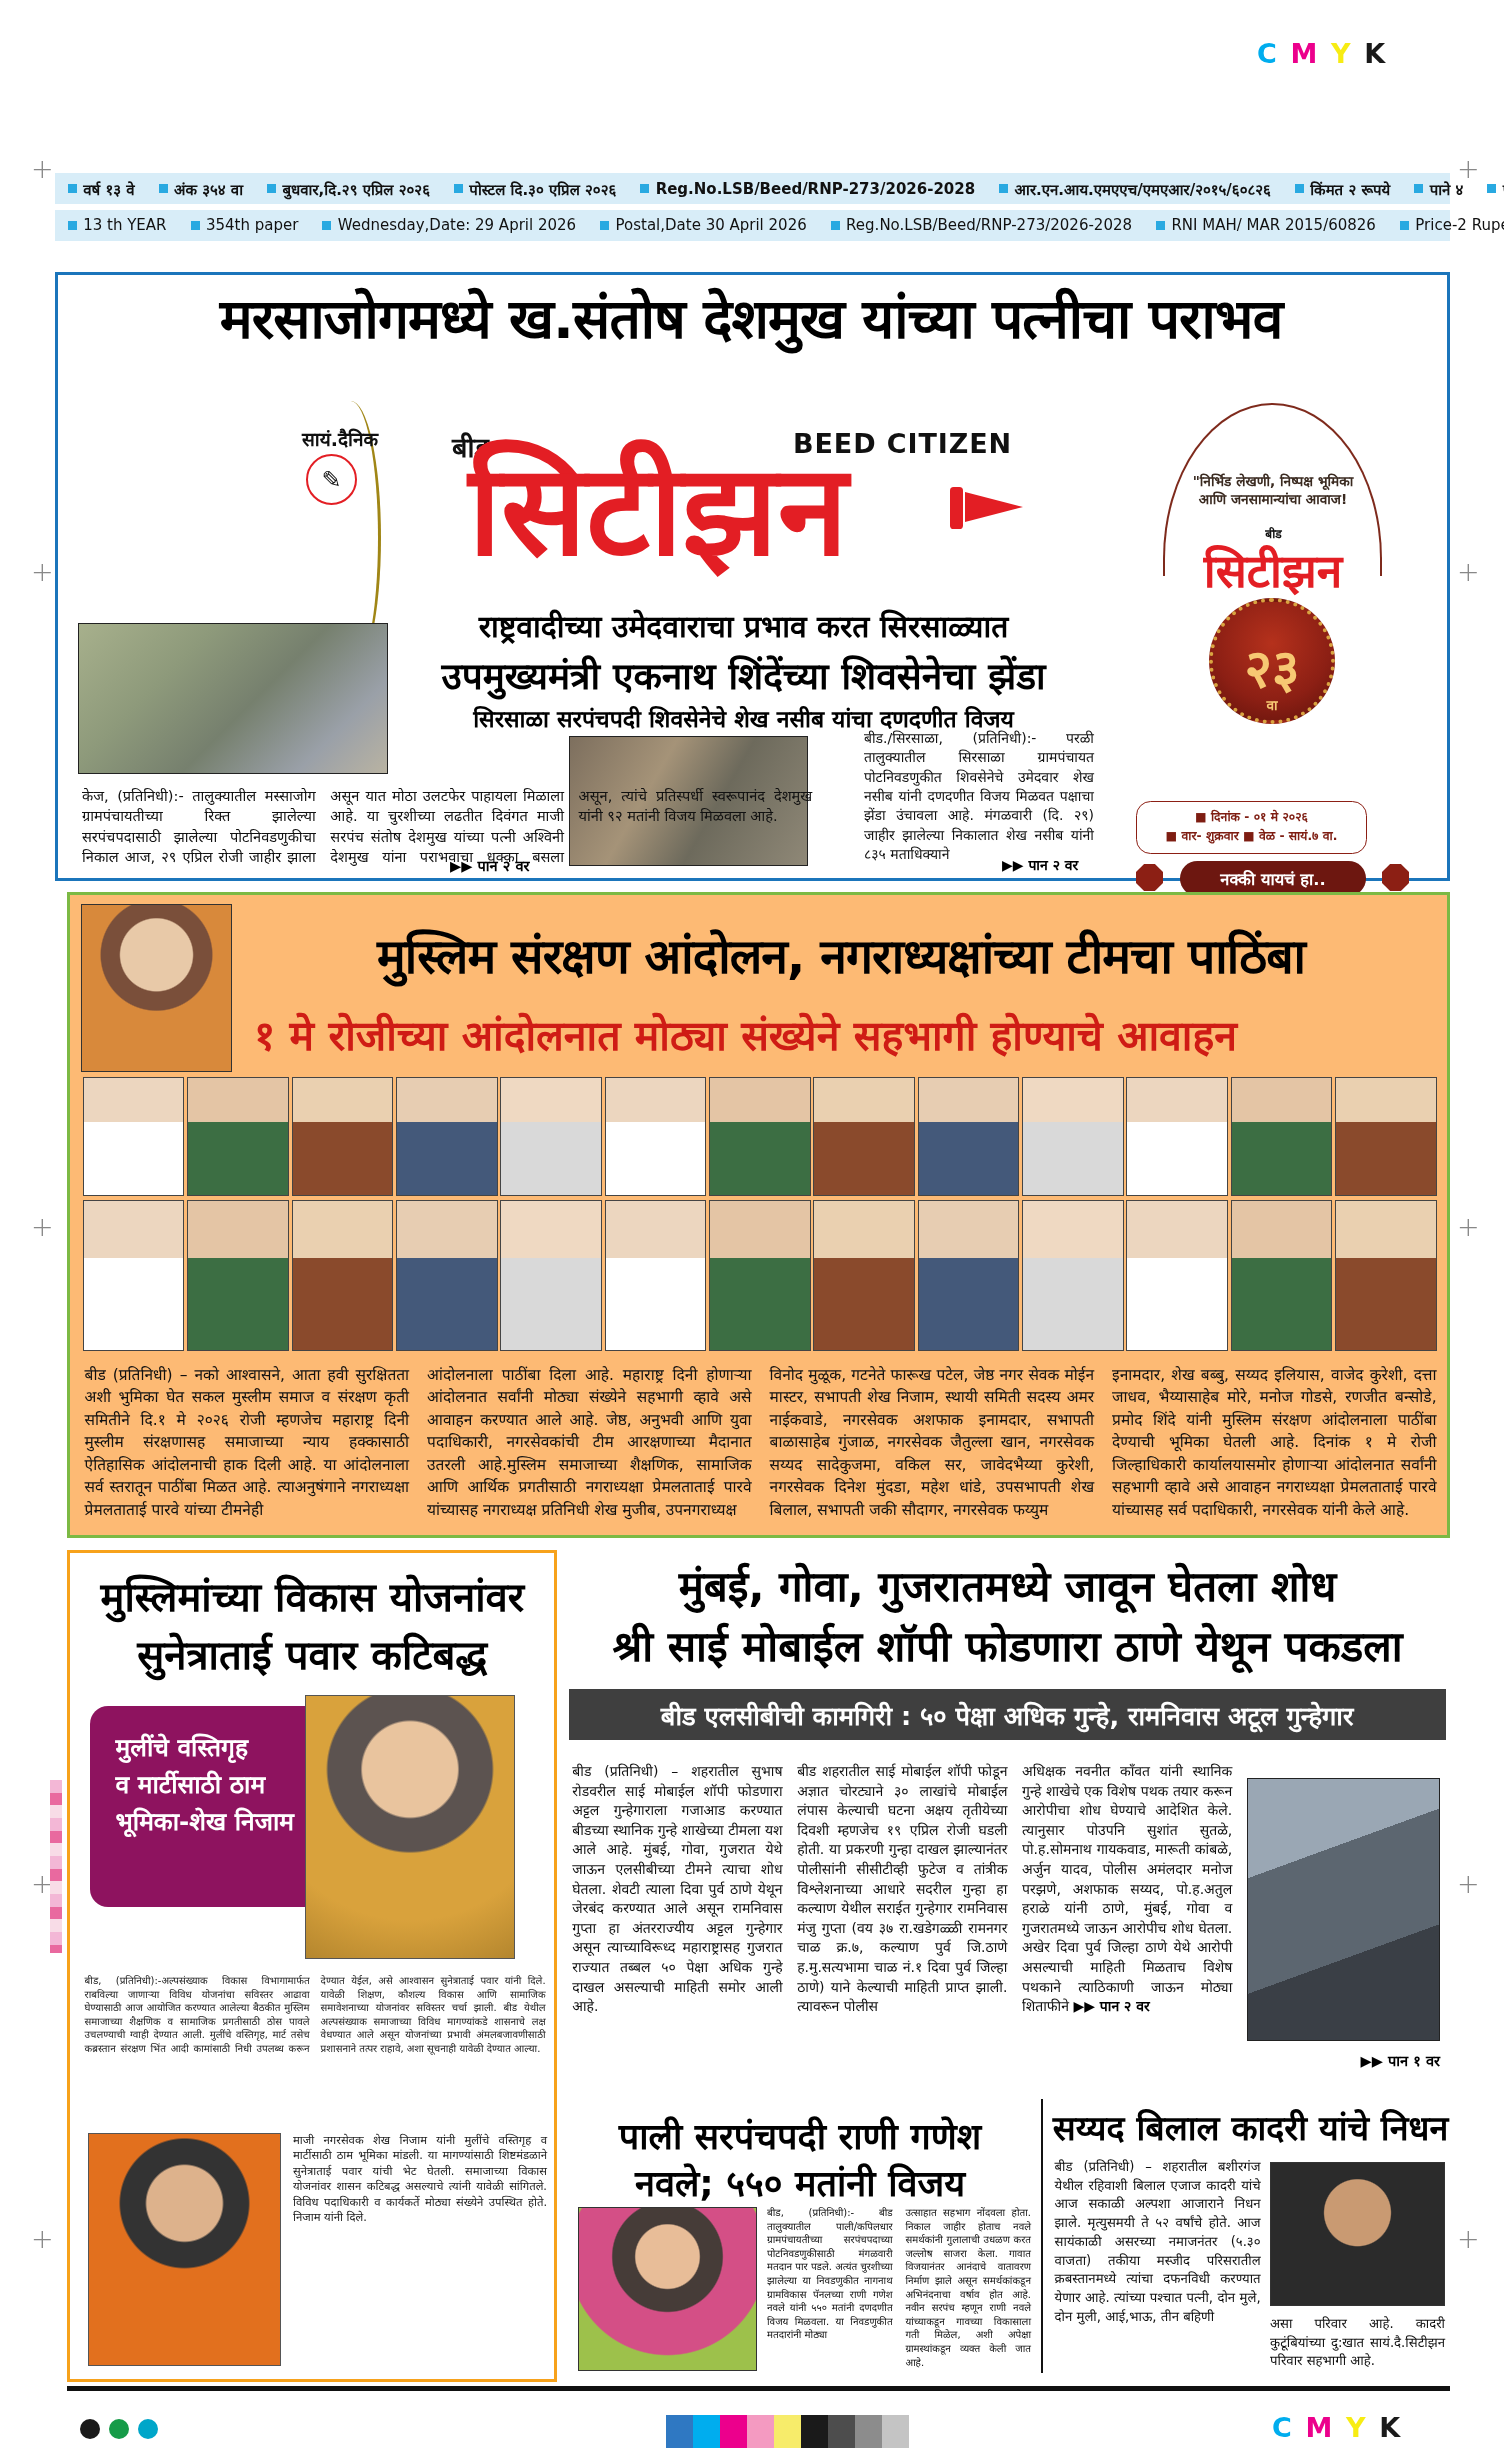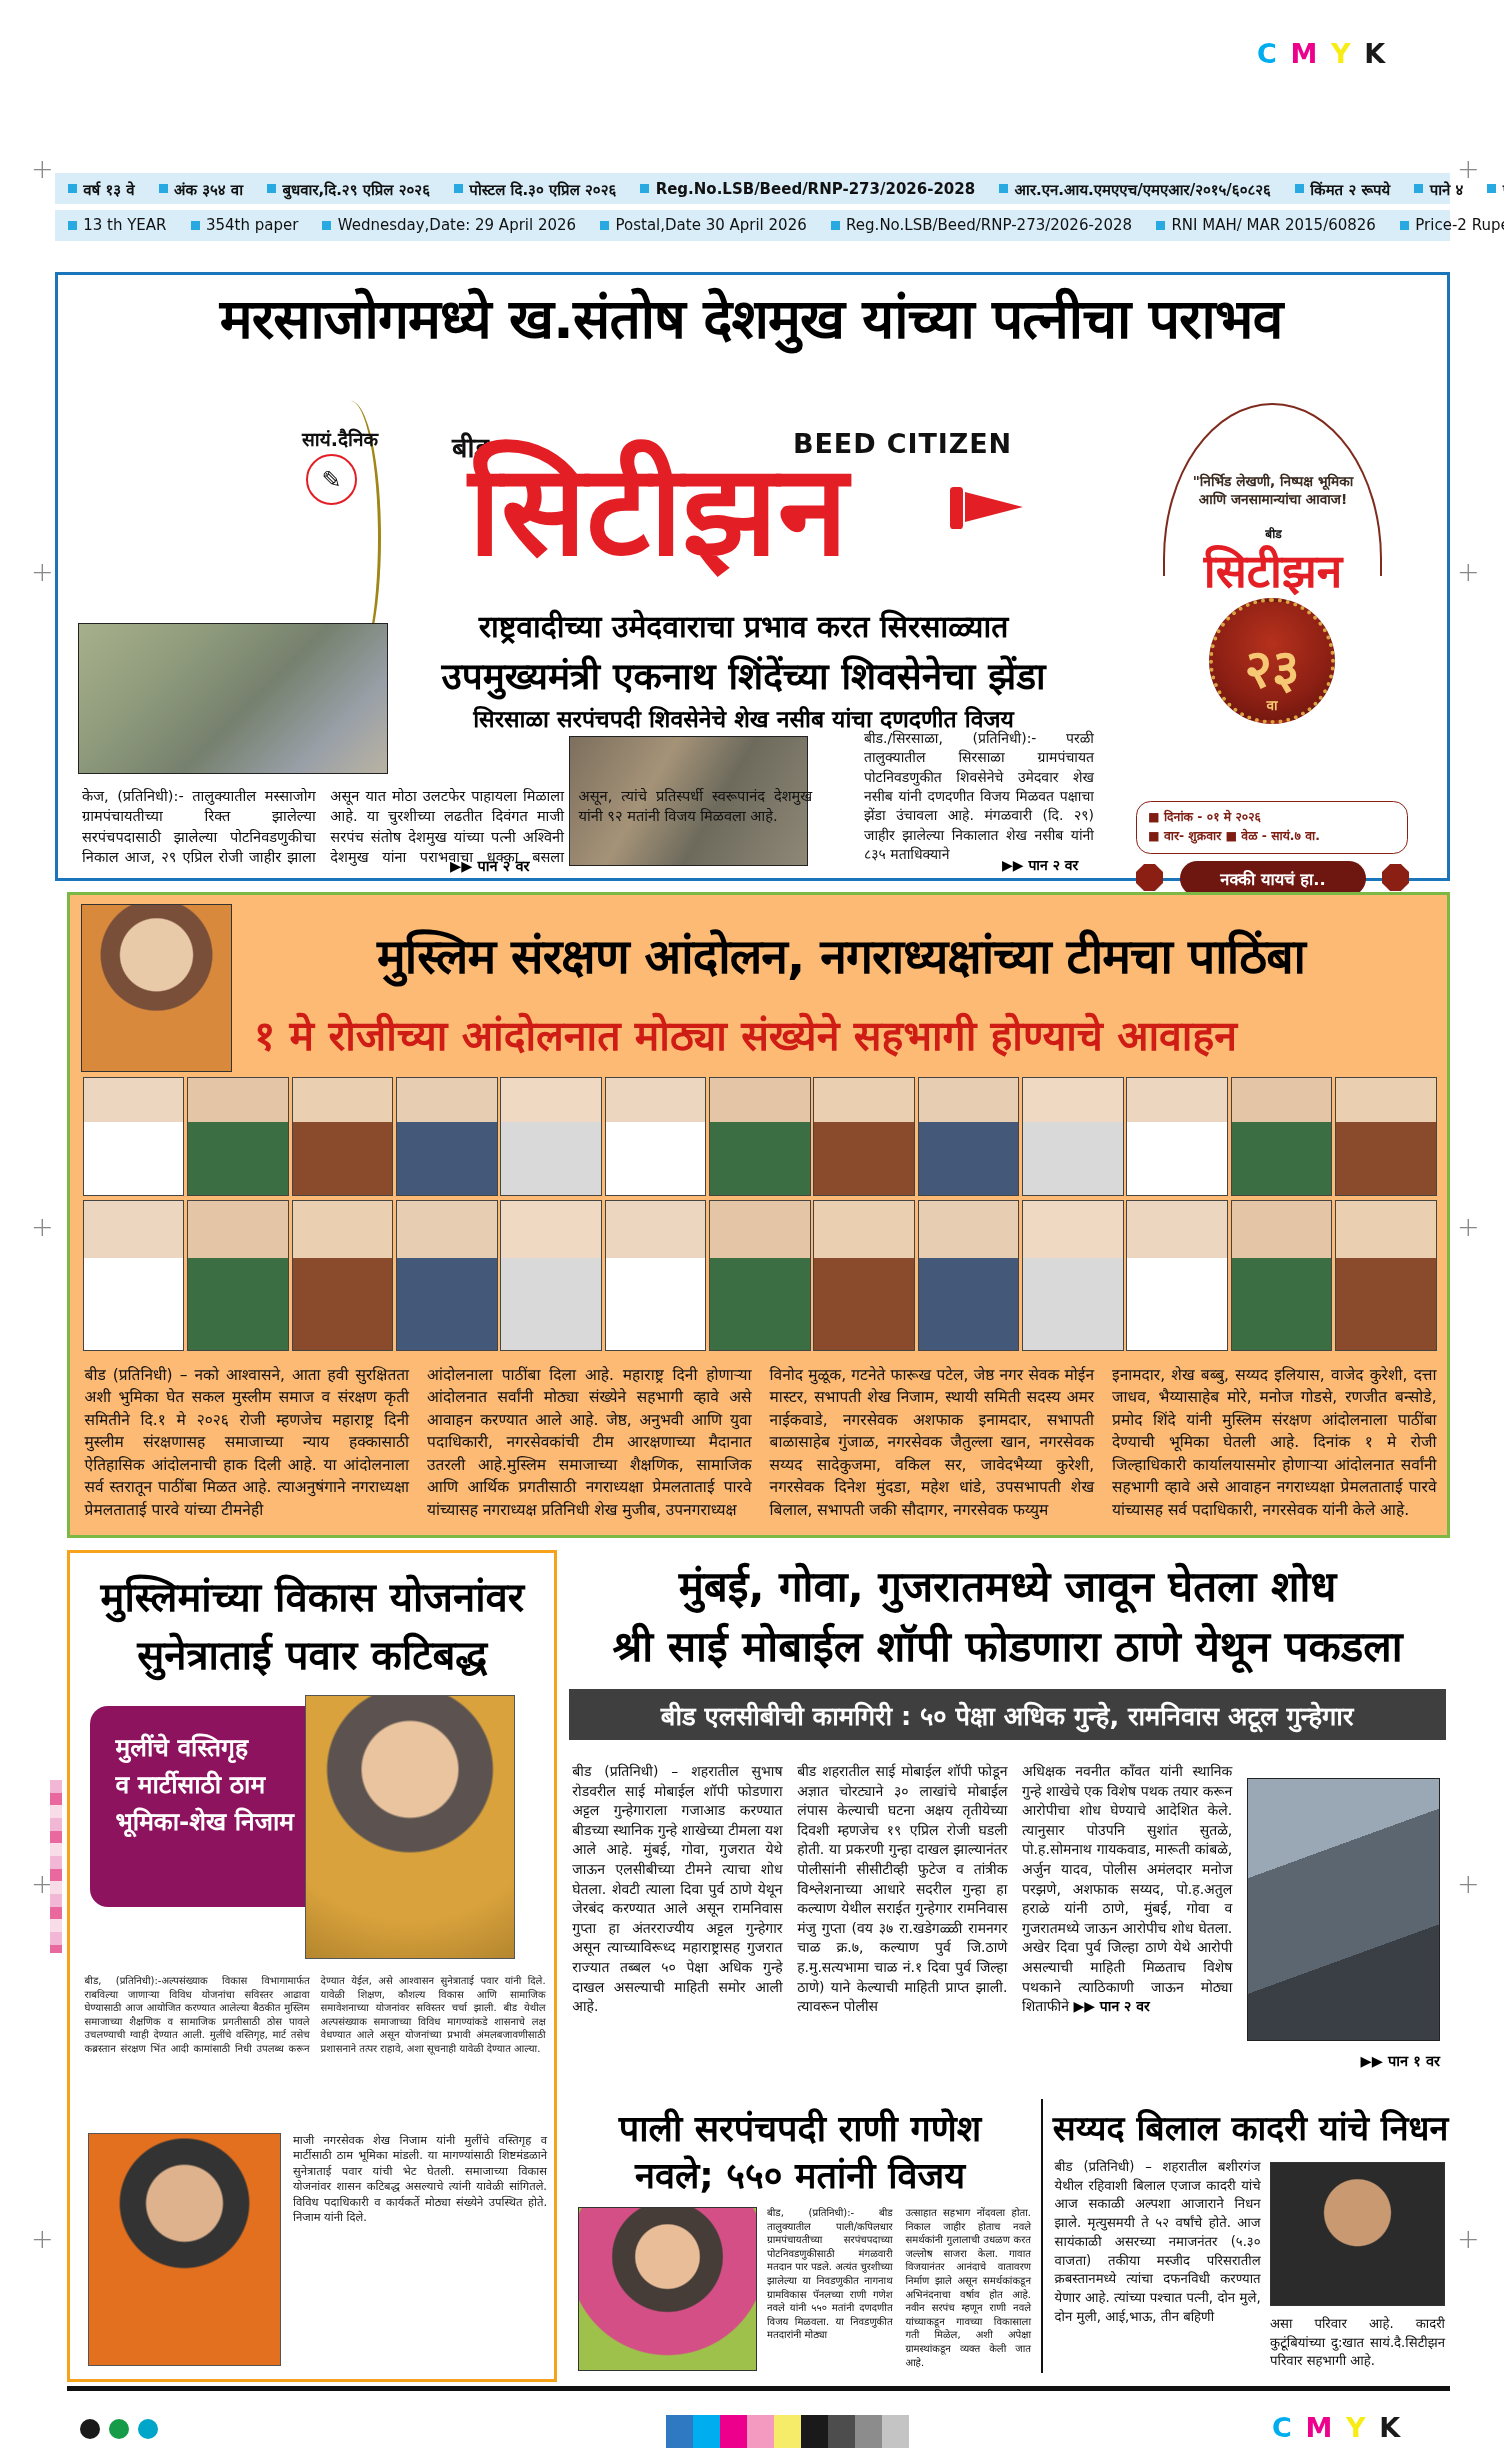--- a/index.html
+++ b/index.html
@@ -72,22 +72,22 @@
   .an-logo { position:absolute; left:36px; top:135px; width:264px; text-align:center; font-size:46px; font-weight:900; color:#e31e24; }
   .badge { position:absolute; left:104px; top:195px; width:126px; height:126px; border-radius:50%;
            background:radial-gradient(circle at 50% 35%, #b5311c 0%, #8c1f14 60%, #5f120b 100%);
            border:4.6px dotted #d9a441; display:flex; flex-direction:column; align-items:center; justify-content:center; }
   .badge .num { font-size:53px; font-weight:900; color:#f7c873; line-height:1;margin-top:33px; }
   .badge .va  { font-size:13.7px; font-weight:800; color:#f7c873; }
   .banner { position:absolute; left:9px; top:301px; width:316px; height:84px; border-radius:24px;
             background:linear-gradient(180deg,#8c1f14,#5f120b); border:1.8px solid #d9a441;
             display:flex; align-items:center; justify-content:center;
             font-size:42px; font-weight:900; color:#f7c873; }
-  .an-info { position:absolute; left:31px; top:398px; width:272px; height:53px; border:1.8px solid #8c1f14; border-radius:14.6px;
-             padding:5.5px 11px; font-size:12.3px; font-weight:800; color:#7e1d12; line-height:1.55; }
+  .an-info { position:absolute; left:31px; top:398px; width:231px; height:53px; border:1.8px solid #8c1f14; border-radius:14.6px;
+             padding:5.5px 11px; font-size:12.3px; font-weight:800; color:#7e1d12; line-height:1.55;text-align:center; }
   .an-pill { position:absolute; left:75px; top:458px; width:186px; height:35px; border-radius:17.3px;
              background:#6d1710; color:#fff; font-weight:800; font-size:16.4px;
              display:flex; align-items:center; justify-content:center; }
   .octa { position:absolute; top:461px; width:27px; height:27px; background:#8c1f14;
           clip-path:polygon(30% 0,70% 0,100% 30%,100% 70%,70% 100%,30% 100%,0 70%,0 30%); }
 
   
   .s2-portrait { position:absolute; left:11px; top:9px; width:151px; height:168px;
                  background:radial-gradient(circle at 50% 30%, #e8c9a8 0 26%, #7a4f3a 27% 40%, #d8893b 41% 100%); border:1.8px solid #333; }
   .headline2 { position:absolute; left:169px; top:27px; width:1204px; text-align:center;
@@ -132,21 +132,21 @@
                color:#fff; font-size:25.5px; font-weight:800; display:flex; align-items:center; justify-content:center; }
   .crime-body { position:absolute; left:7.3px; top:212px; width:660px; height:321px;
                 column-count:3; column-gap:14.6px; font-size:14px; line-height:1.4; color:#111; text-align:justify; }
   .crime-photo { position:absolute; left:682px; top:228px; width:193px; height:263px;
                  background:linear-gradient(160deg,#9aa7b4 0 30%, #5c6670 30% 65%, #3a3f46 65%); border:1.8px solid #222; }
   .crime-more { position:absolute; left:682px; top:500px; width:193px; text-align:right; font-size:14.6px; font-weight:800; }
 
   
   .vdiv { position:absolute; left:1041px; top:2099px; width:1.8px; height:274px; background:#111; }
   .pali { position:absolute; left:565px; top:2098px; width:470px; height:285px; }
-  .pali-h { position:absolute; left:0; top:8px; width:470px; text-align:center; font-size:36px; font-weight:900; line-height:1.3; color:#000; }
+  .pali-h { position:absolute; left:0; top:16px; width:470px; text-align:center; font-size:36px; font-weight:900; line-height:1.3; color:#000; }
   .pali-photo { position:absolute; left:12.8px; top:109px; width:179px; height:164px;
                 background:radial-gradient(circle at 50% 30%, #e8bd98 0 22%, #463c38 23% 38%, #d44f86 39% 68%, #9dc14b 69%); border:1.8px solid #333; }
   .pali-body { position:absolute; left:202px; top:108px; width:264px; height:173px;
                column-count:2; column-gap:12.8px; font-size:10px; line-height:1.36; color:#111; text-align:justify; }
   .obit { position:absolute; left:1051px; top:2098px; width:399px; height:285px; }
   .obit-h { position:absolute; left:0; top:5.5px; width:399px; text-align:center; font-size:34px; font-weight:900; color:#000; }
   .obit-body1 { position:absolute; left:3.6px; top:60px; width:206px; height:219px; font-size:13.2px; line-height:1.42; color:#111; text-align:justify; }
   .obit-photo { position:absolute; left:219px; top:64px; width:175px; height:144px;
                 background:radial-gradient(circle at 50% 35%, #c99a72 0 26%, #2b2b2b 27% 100%); border:1.8px solid #333; }
   .obit-body2 { position:absolute; left:219px; top:217px; width:175px; height:64px; font-size:13.2px; line-height:1.42; color:#111; text-align:justify; }

